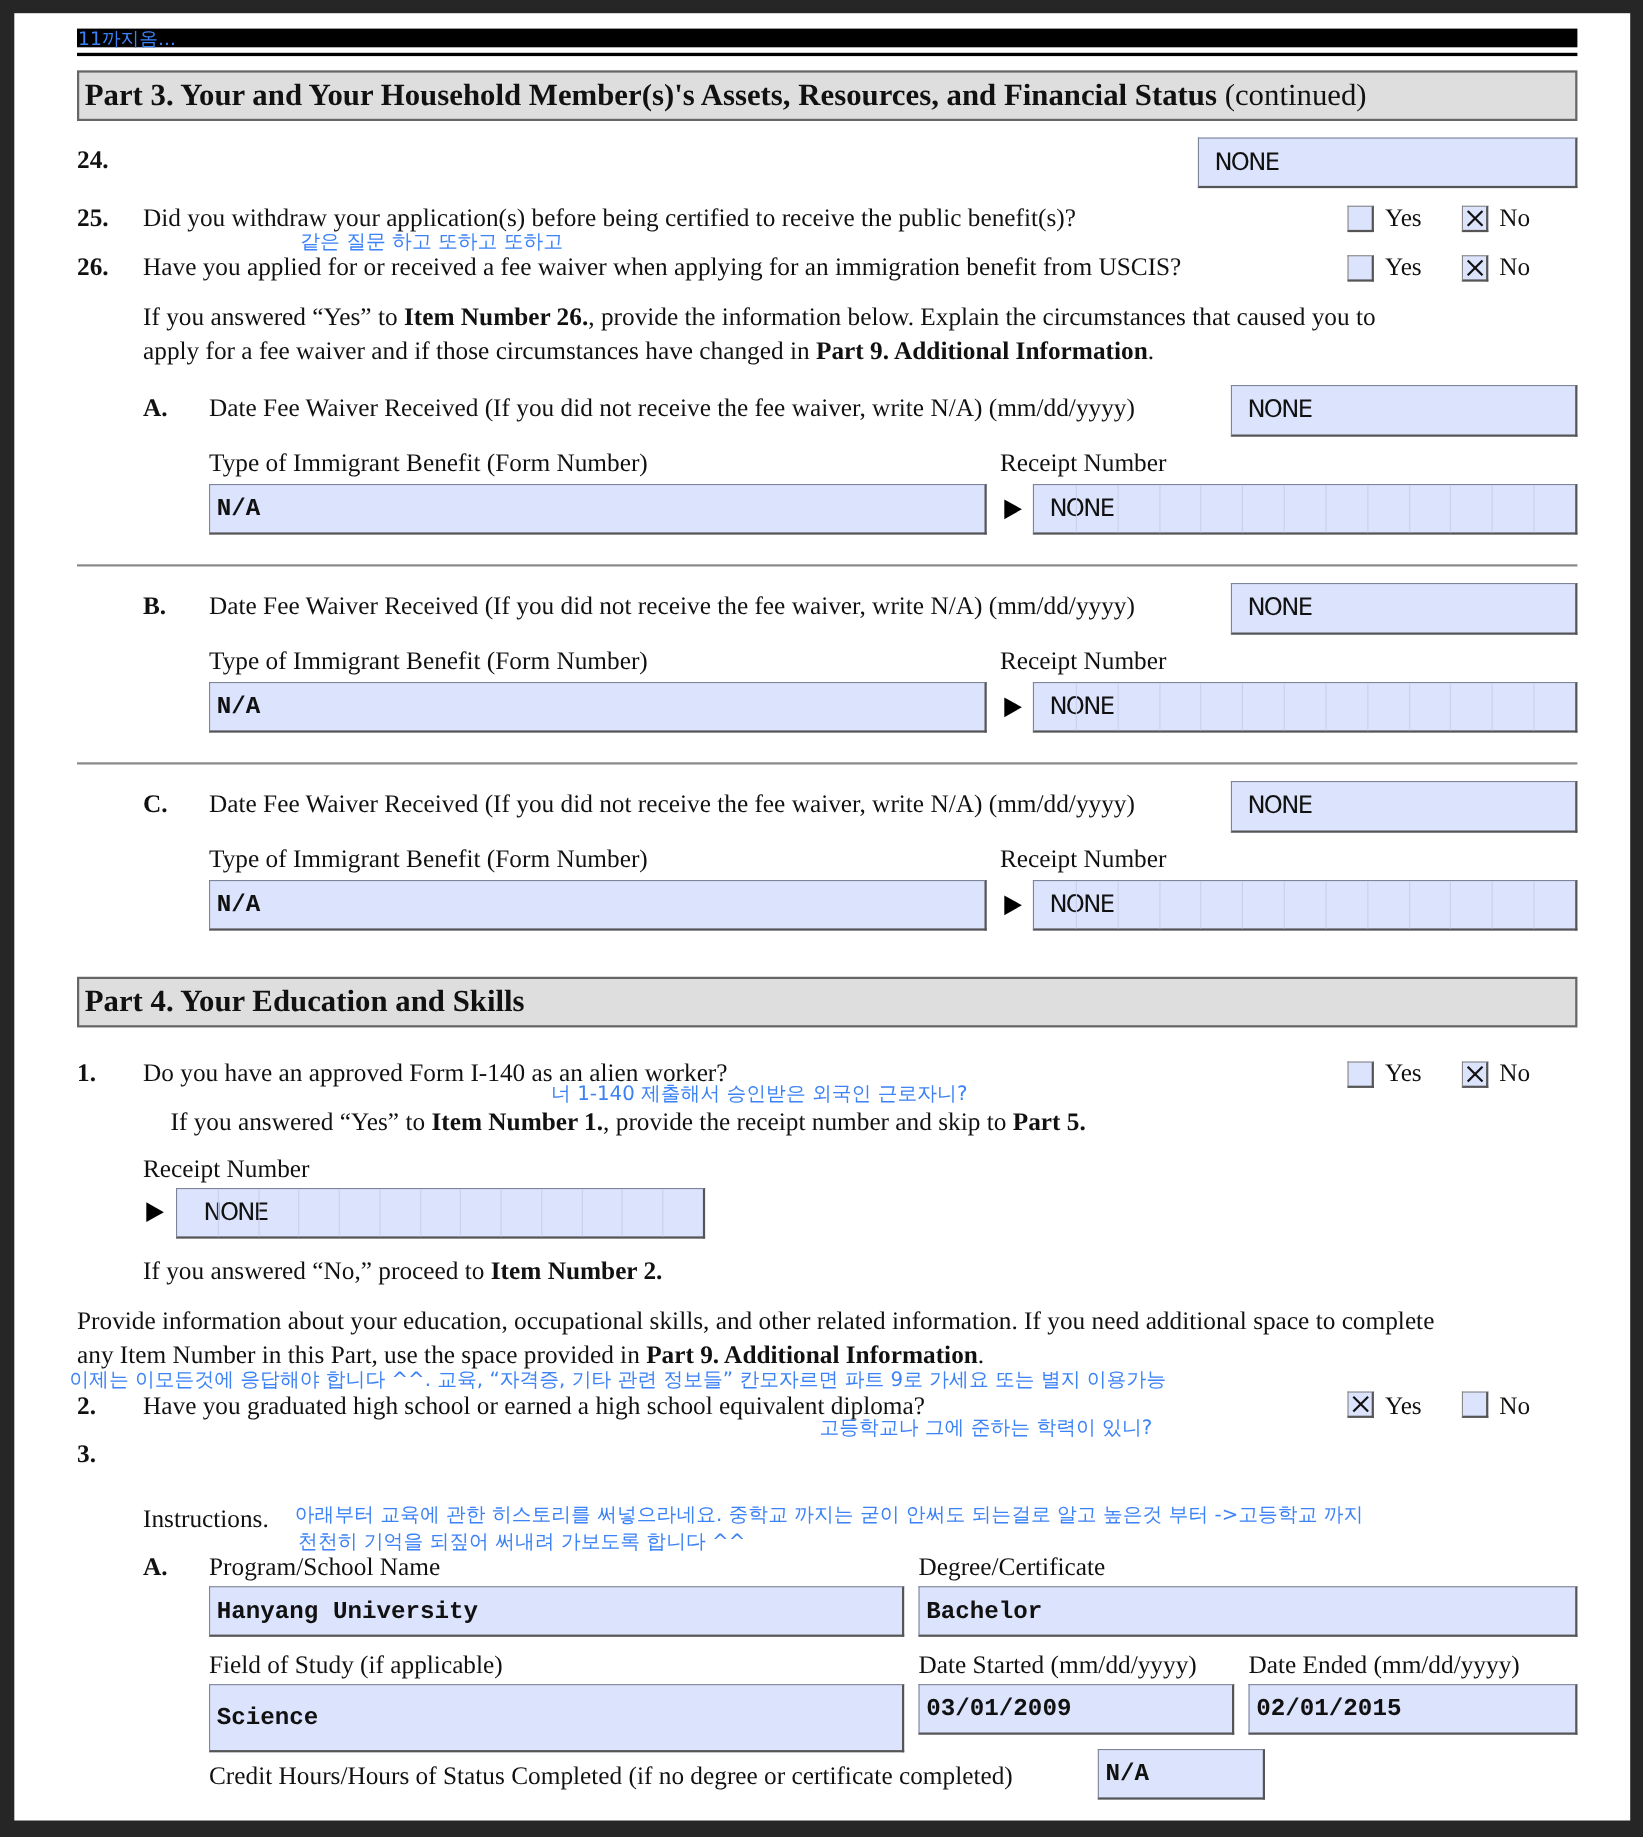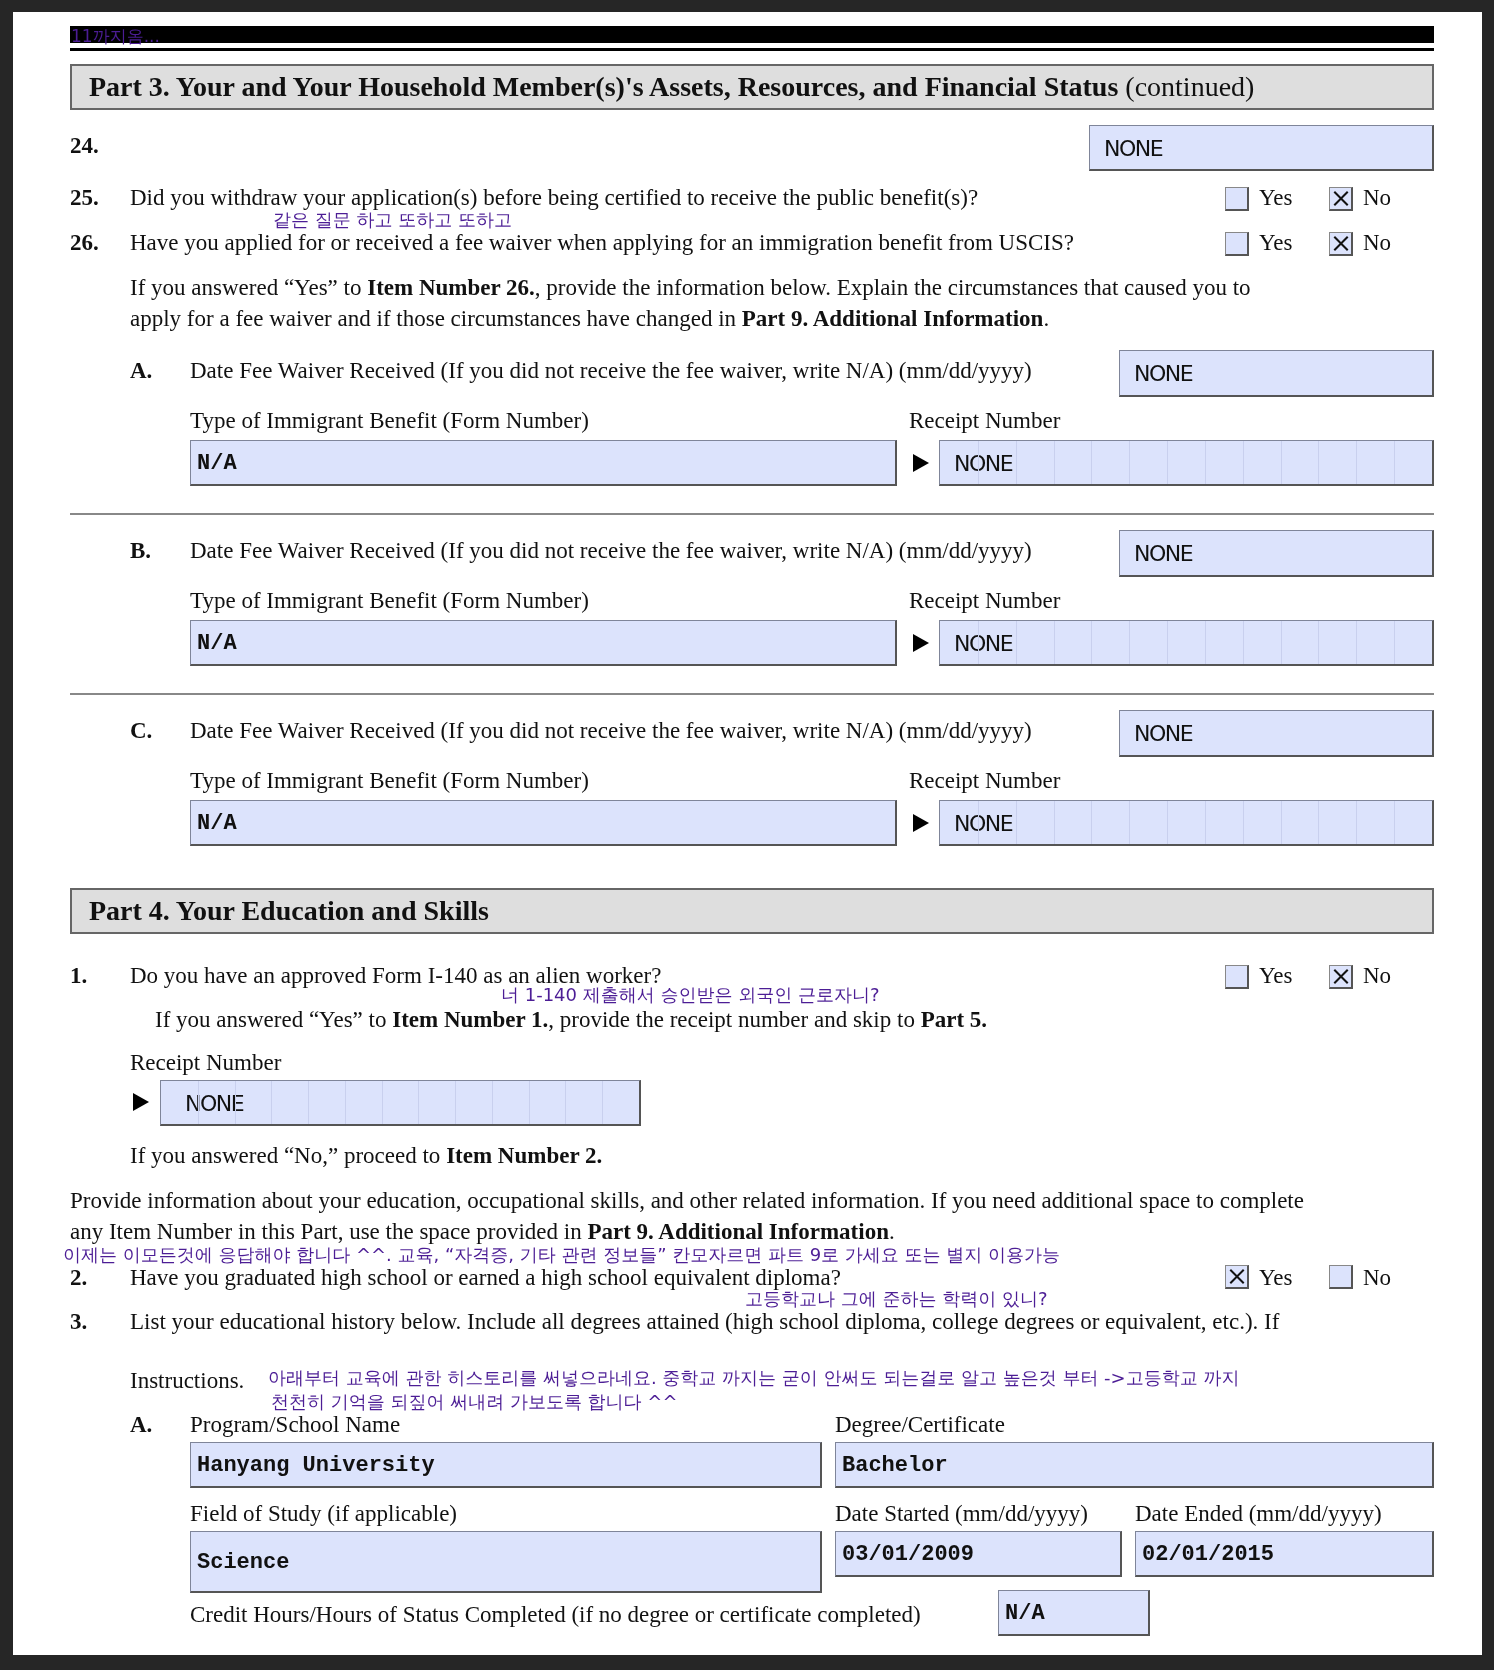--- a/index.html
+++ b/index.html
@@ -12,24 +12,24 @@
   .b { font-weight:bold; }
   .field { position:absolute; background:#dce3fc; border:1px solid #7f8599; border-right:2px solid #555; border-bottom:2px solid #555; box-sizing:border-box; }
   .fval { position:absolute; left:14px; top:50%; transform:translateY(-50%); font-family:"DejaVu Sans", "Liberation Sans", sans-serif; font-size:22px; letter-spacing:-1.5px; color:#111; }
   .mono { font-family:"Liberation Mono", "DejaVu Sans Mono", monospace; font-weight:bold; font-size:22px; letter-spacing:0; left:6px; }
   .seg { position:absolute; top:0; bottom:0; width:1px; background:#c9d0ee; }
   .cb { position:absolute; width:24px; height:24px; background:#dce3fc; border:1px solid #888; border-right:2px solid #555; border-bottom:2px solid #555; box-sizing:border-box; }
   .cb.checked::before, .cb.checked::after { content:""; position:absolute; left:10px; top:1px; width:2px; height:19px; background:#111; }
   .cb.checked::before { transform:rotate(45deg); }
   .cb.checked::after { transform:rotate(-45deg); }
   .hdr { position:absolute; background:#dedede; border:2px solid #666; box-sizing:border-box; }
-  .hdr span.t { position:absolute; left:17px; top:50%; transform:translateY(-50%); font-size:28px; white-space:nowrap; }
+  .hdr span.t { position:absolute; left:5px; top:50%; transform:translateY(-50%); font-size:28px; white-space:nowrap; }
   .rule { position:absolute; height:2px; background:#888; }
   .arrow { position:absolute; width:0; height:0; border-top:9px solid transparent; border-bottom:9px solid transparent; border-left:16px solid #000; }
-  .note { position:absolute; color:#4c1d95; font-family:"DejaVu Sans", "Liberation Sans", sans-serif; font-size:18px; white-space:nowrap; line-height:22px; }
+  .note { position:absolute; color:#3b82f6; font-family:"DejaVu Sans", "Liberation Sans", sans-serif; font-size:18px; white-space:nowrap; line-height:22px; }
 </style>
 </head>
 <body>
 
 <div class="page">
 
   <div class="abs" style="left:57px;top:14px;width:1364px;height:17px;background:#000;"></div>
   <div class="abs" style="left:57px;top:36px;width:1364px;height:3px;background:#000;"></div>
   <div class="note" style="left:58px;top:15px;font-size:17px;line-height:19px;">11까지옴...</div>
 
@@ -200,21 +200,20 @@
 
   <div class="abs txt num" style="left:57px;top:1252px;">2.</div>
   <div class="abs txt" style="left:117px;top:1252px;">Have you graduated high school or earned a high school equivalent diploma?</div>
   <div class="cb checked" style="left:1212px;top:1253px;"></div>
   <div class="abs txt" style="left:1246px;top:1252px;">Yes</div>
   <div class="cb" style="left:1316px;top:1253px;"></div>
   <div class="abs txt" style="left:1350px;top:1252px;">No</div>
   <div class="note" style="left:732px;top:1276px;">고등학교나 그에 준하는 학력이 있니?</div>
 
   <div class="abs txt num" style="left:57px;top:1296px;">3.</div>
-  <div class="abs txt" style="left:117px;top:1296px;">List your educational history below.  Include all degrees attained (high school diploma, college degrees or equivalent, etc.).  If</div>
   <div class="abs txt" style="left:117px;top:1355px;">Instructions.</div>
   <div class="note" style="left:255px;top:1355px;">아래부터 교육에 관한 히스토리를 써넣으라네요. 중학교 까지는 굳이 안써도 되는걸로 알고 높은것 부터 -&gt;고등학교 까지</div>
   <div class="note" style="left:258px;top:1379px;">천천히 기억을 되짚어 써내려 가보도록 합니다 ^^</div>
 
   <div>
     <div class="abs txt num" style="left:117px;top:1399px;">A.</div>
     <div class="abs txt" style="left:177px;top:1399px;">Program/School Name</div>
     <div class="abs txt" style="left:822px;top:1399px;">Degree/Certificate</div>
     <div class="field" style="left:177px;top:1430px;width:632px;height:46px;">
       <span class="fval mono">Hanyang University</span>

